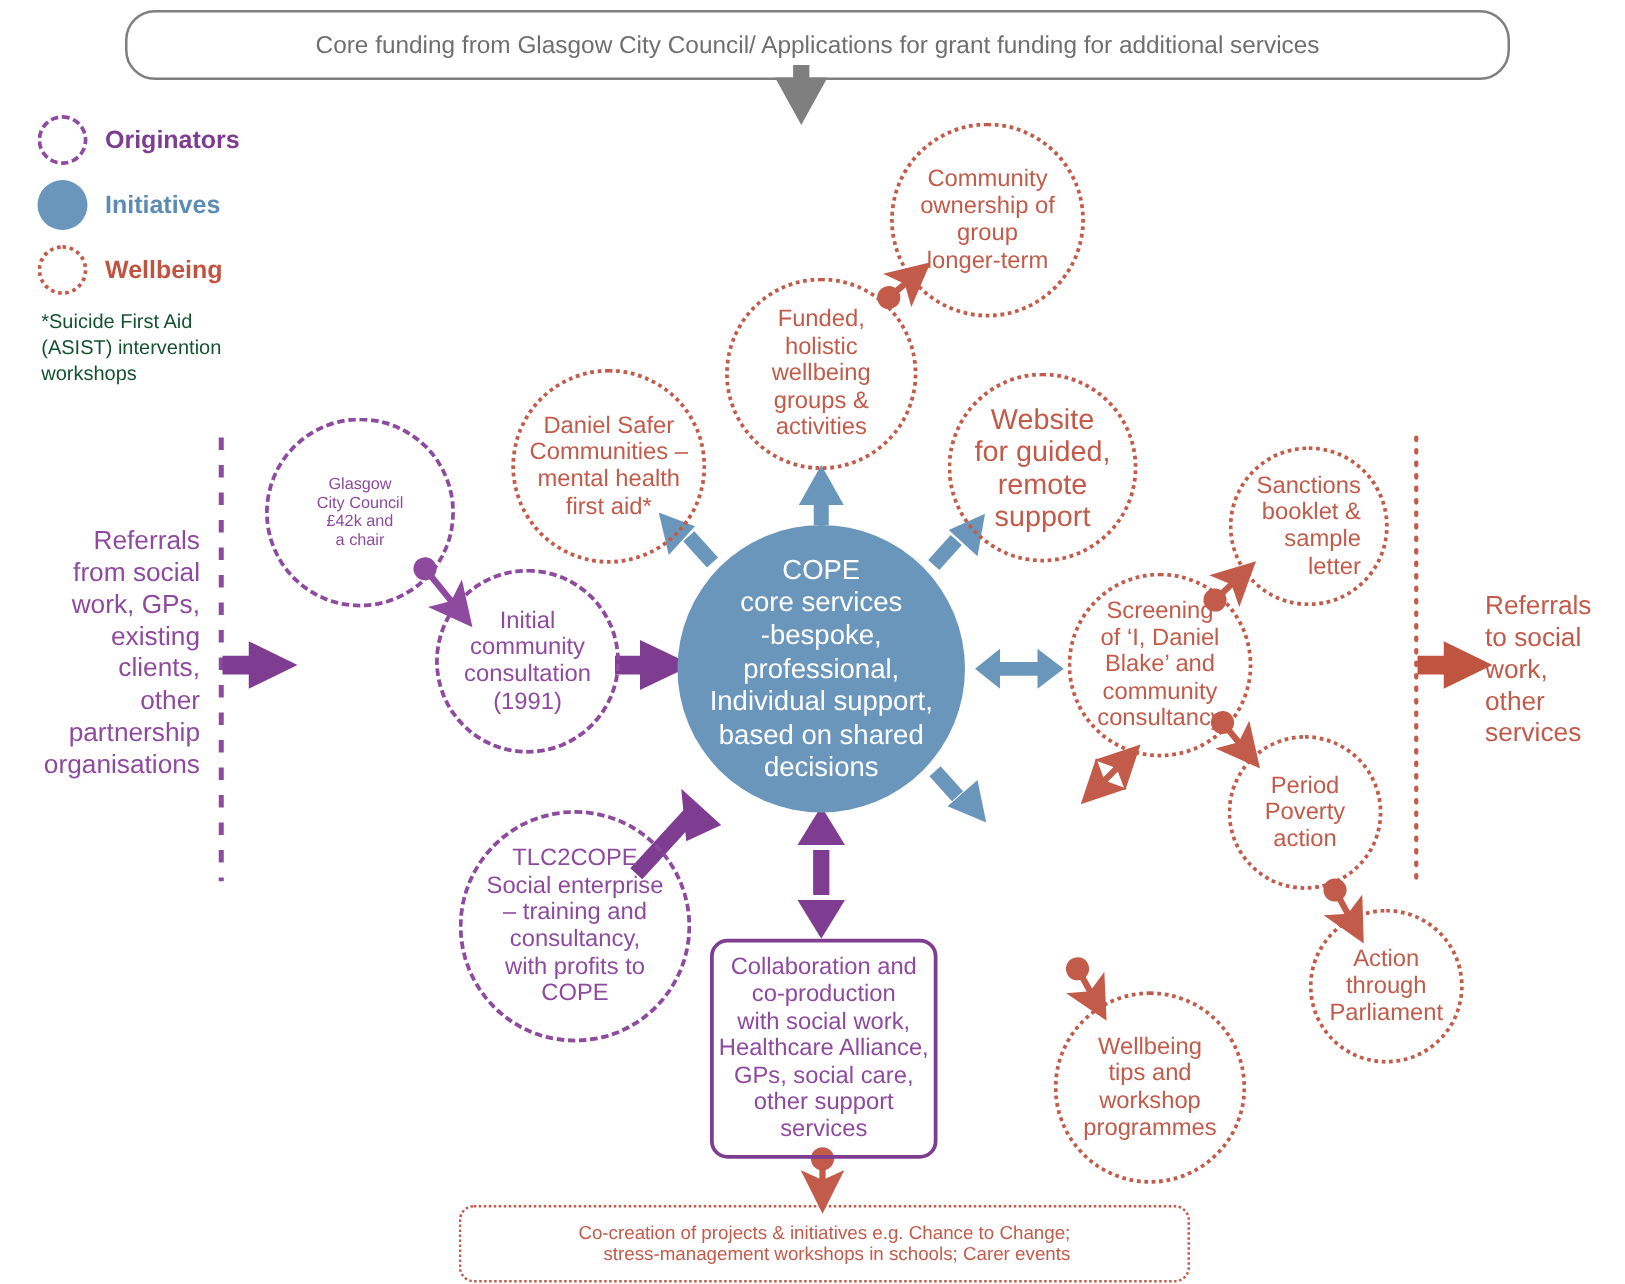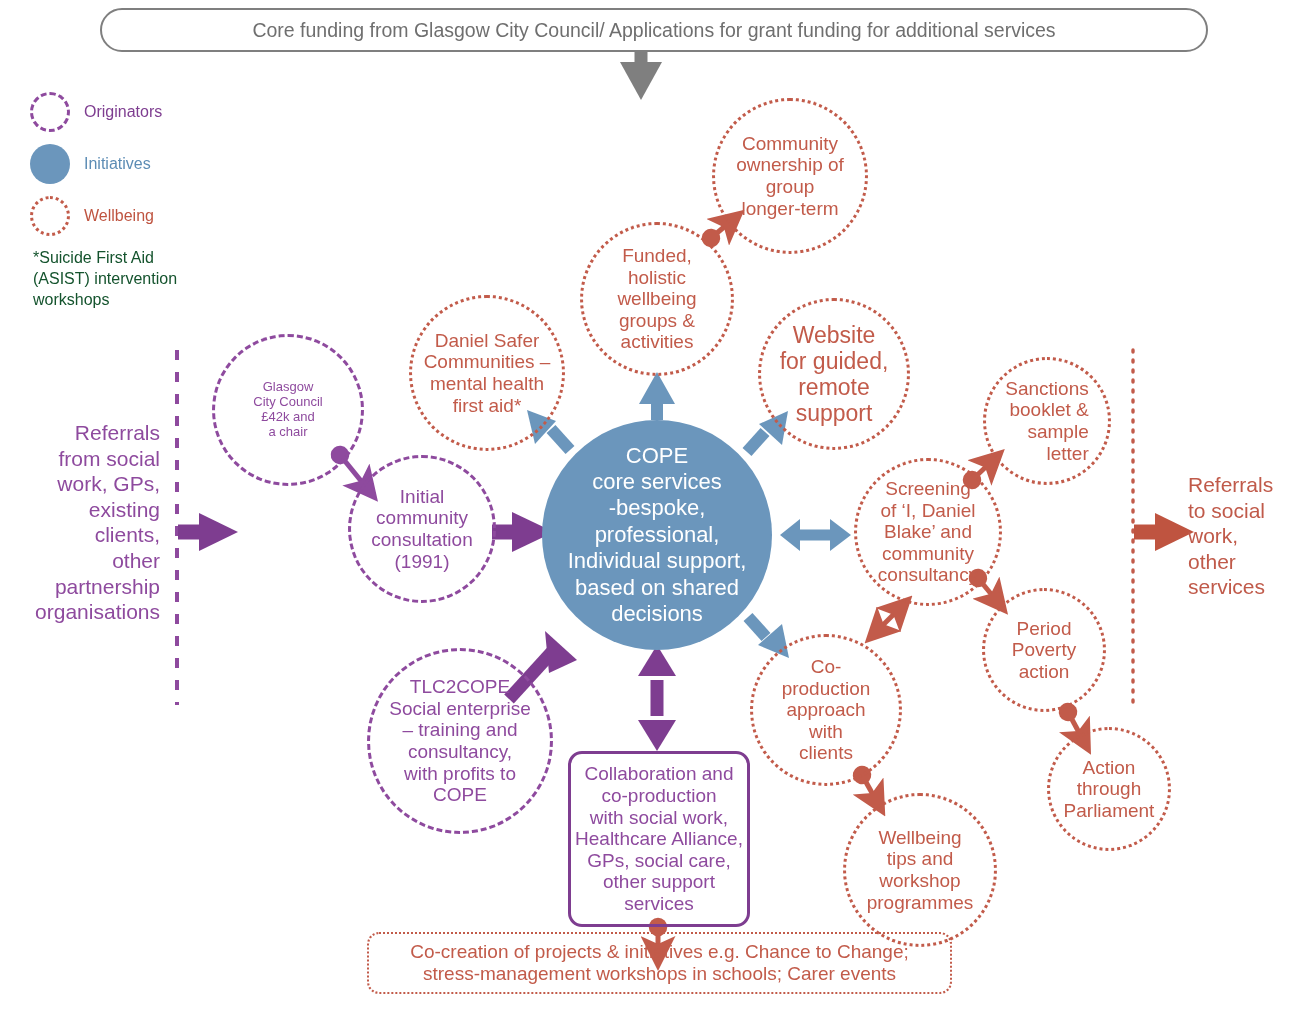--- a/index.html
+++ b/index.html
@@ -24,41 +24,41 @@
     text-align:center;
     box-sizing:border-box;
     line-height:1.14;
     white-space:pre-line;
   }
 
   
   .header-pill{
     position:absolute;
     left:100px; top:8px;
-    width:1108px; height:44px;
+    width:1108px; height:56px;
     border:2.5px solid #7f7f7f;
     border-radius:24px;
     display:flex; align-items:center; justify-content:center;
     color:#6f6f6f;
     font-size:19.5px;
     box-sizing:border-box;
   }
 
   
   .legend-row{
     position:absolute;
     display:flex;
     align-items:center;
     gap:14px;
   }
   .legend-swatch{width:40px;height:40px;border-radius:50%;box-sizing:border-box;flex:0 0 auto;}
   .sw-orig{border:3px dashed #8e4a9e;}
   .sw-init{background:#6b96bc;}
   .sw-out{border:3px dotted #c25b4a;}
-  .legend-label{font-weight:normal;font-size:16px;}
+  .legend-label{font-weight:bold;font-size:20px;}
   .lg-orig{color:#7e3d90;}
   .lg-init{color:#5c8cb4;}
   .lg-out{color:#bf5440;}
   .legend-note{
     position:absolute;
     left:33px; top:248px;
     width:210px;
     color:#14532d;
     font-size:16px;
     line-height:1.3;
@@ -288,25 +288,20 @@
 consultancy</div>
 
   <div class="node circle c-out" style="left:982px;top:588px;width:124px;height:124px;font-size:19px;">Period
 Poverty
 action</div>
 
   <div class="node circle c-out" style="left:1047px;top:727px;width:124px;height:124px;font-size:19px;">Action
 through
 Parliament</div>
 
-  <div class="node circle c-out" style="left:750px;top:634px;width:152px;height:152px;font-size:19px;">Co-
-production
-approach
-with
-clients</div>
 
   <div class="node circle c-out" style="left:843px;top:793px;width:154px;height:154px;font-size:19px;">Wellbeing
 tips and
 workshop
 programmes</div>
 
   <div class="node circle c-orig" style="left:212px;top:334px;width:152px;height:152px;font-size:13px;">Glasgow
 City Council
 £42k and
 a chair</div>
@@ -332,16 +327,16 @@
 decisions</div>
 
   <div class="node box-collab" style="left:568px;top:751px;width:182px;height:176px;font-size:19px;">Collaboration and
 co-production
 with social work,
 Healthcare Alliance,
 GPs, social care,
 other support
 services</div>
 
-  <div class="node box-bottom" style="left:367px;top:932px;width:585px;height:62px;font-size:19px;">Co-creation of projects &amp; initiatives e.g. Chance to Change;
+  <div class="node box-bottom" style="left:367px;top:964px;width:585px;height:62px;font-size:15px;text-align:right;">Co-creation of projects &amp; initiatives e.g. Chance to Change;
 stress-management workshops in schools; Carer events</div>
 
 </div>
 
 </body></html>

